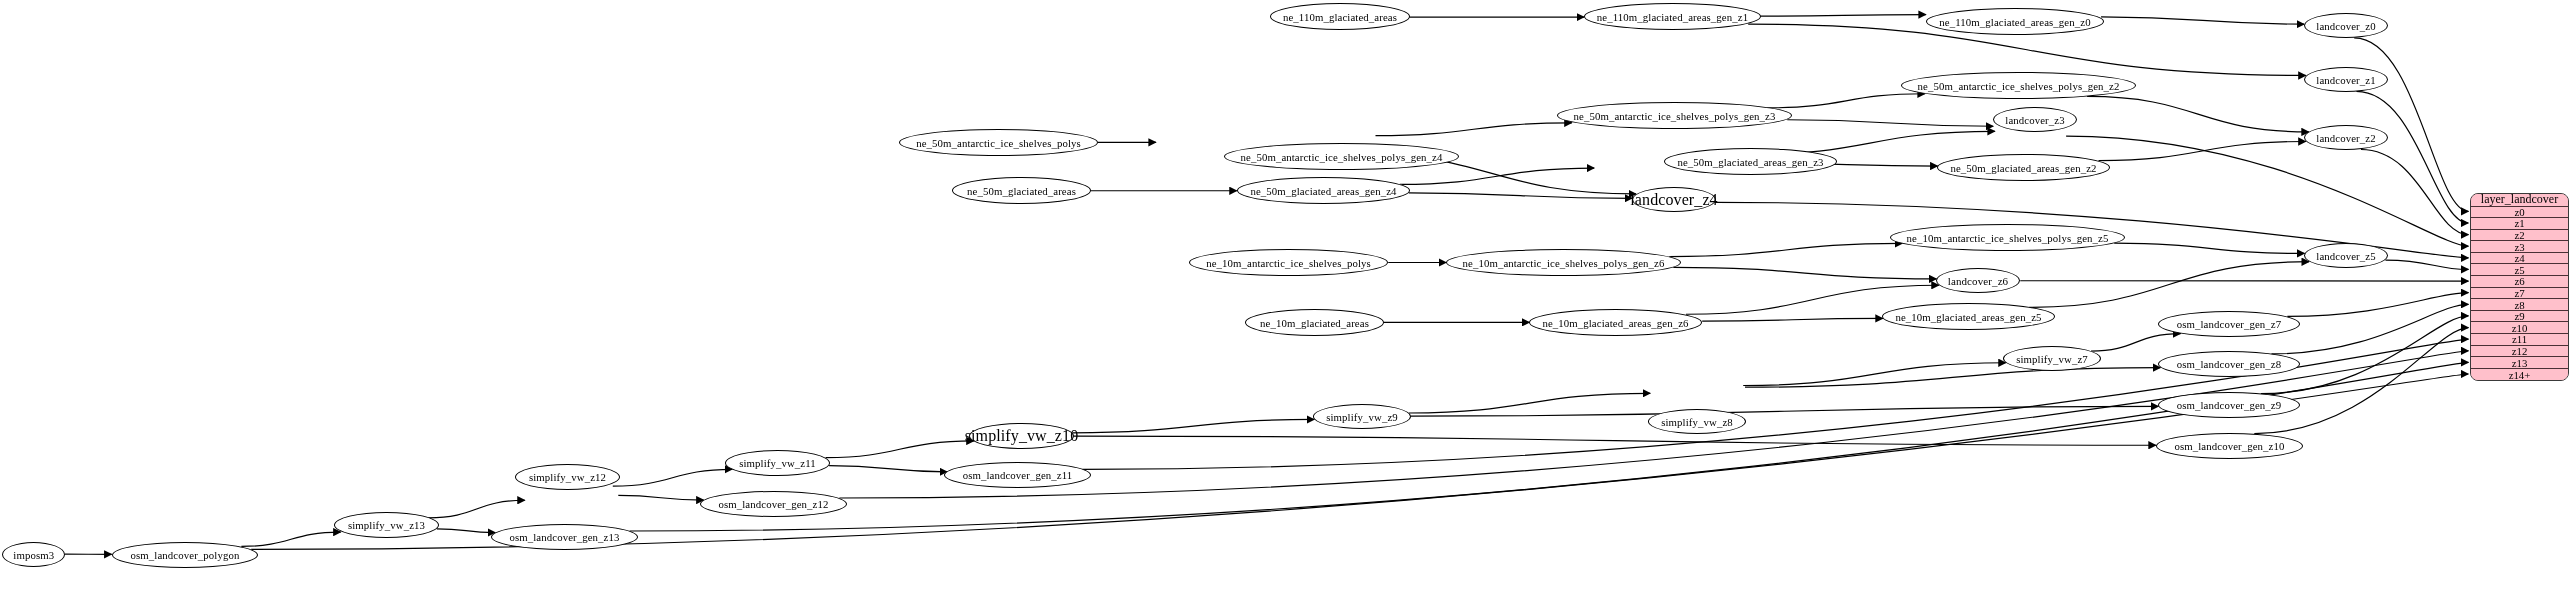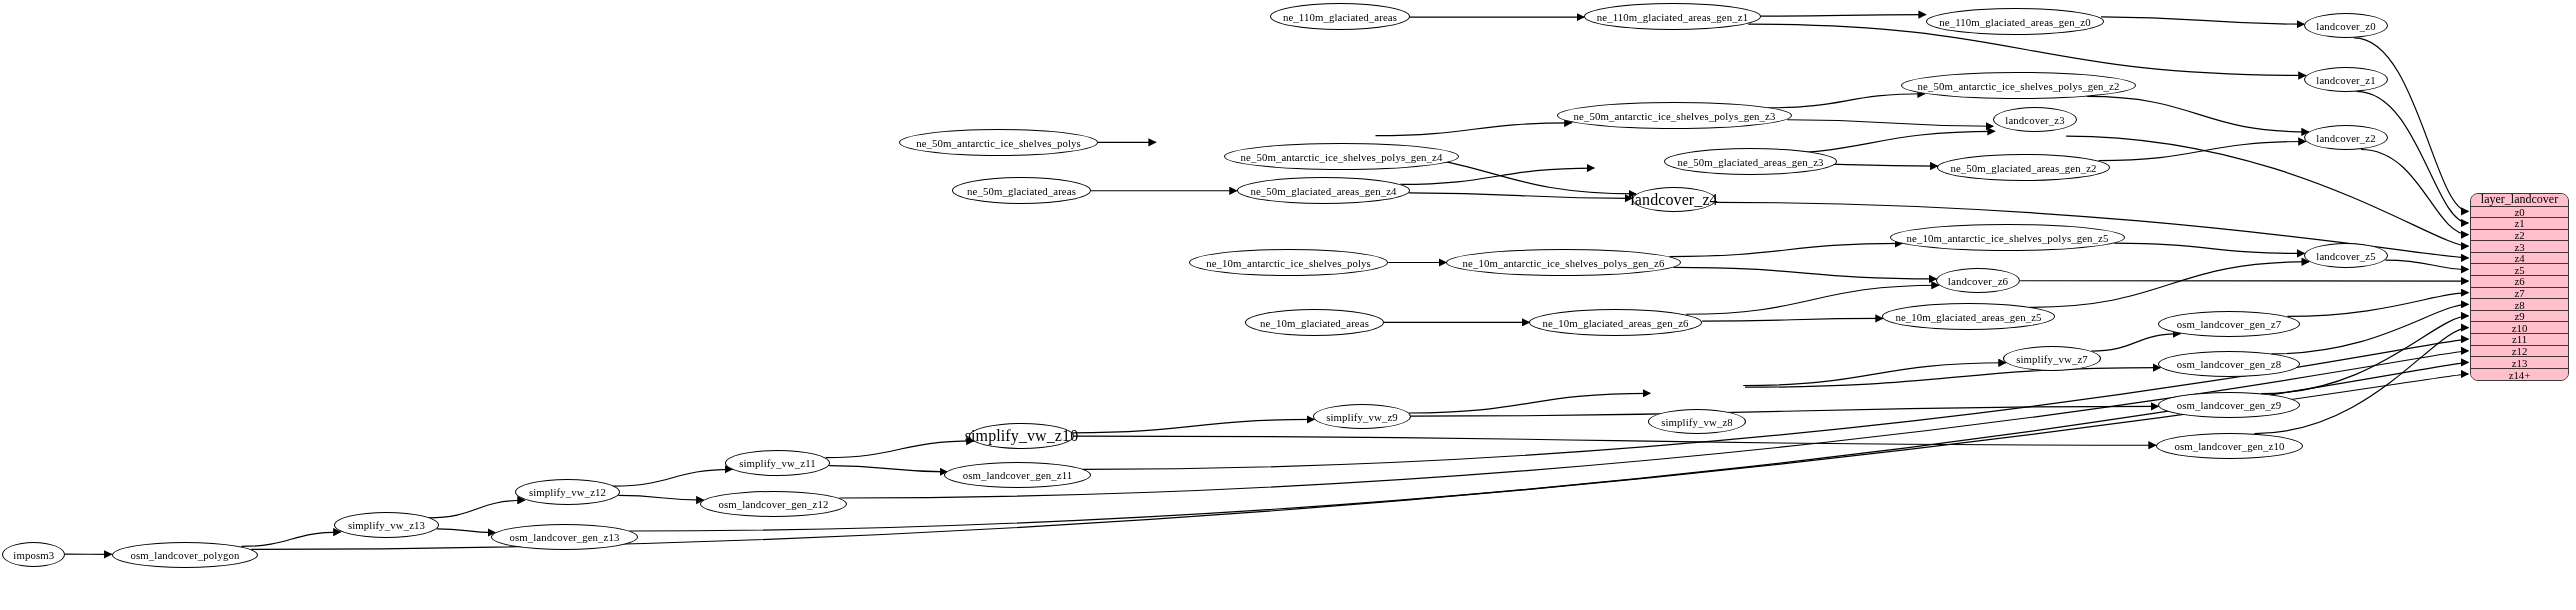--- a/index.html
+++ b/index.html
@@ -141,21 +141,21 @@
       <div class="node-ellipse" style="left: 2158px; top: 311px; width: 142px; height: 26px;">osm_landcover_gen_z7</div>
       <div class="node-ellipse" style="left: 2003px; top: 346px; width: 98px; height: 25px; font-size: 10.8px;">simplify_vw_z7</div>
       <div class="node-ellipse" style="left: 2158px; top: 351px; width: 142px; height: 26px;">osm_landcover_gen_z8</div>
       <div class="node-ellipse" style="left: 1648px; top: 377px; width: 98px; height: 25px; font-size: 10.8px; margin-top: 32px;">simplify_vw_z8</div>
       <div class="node-ellipse" style="left: 2158px; top: 392px; width: 142px; height: 26px;">osm_landcover_gen_z9</div>
       <div class="node-ellipse" style="left: 1313px; top: 404px; width: 98px; height: 25px; font-size: 10.8px;">simplify_vw_z9</div>
       <div class="node-ellipse" style="left: 969px; top: 423px; width: 105px; height: 26px; font-size: 16px;">simplify_vw_z10</div>
       <div class="node-ellipse" style="left: 2156px; top: 433px; width: 147px; height: 26px;">osm_landcover_gen_z10</div>
       <div class="node-ellipse" style="left: 725px; top: 450px; width: 105px; height: 26px; font-size: 10.8px;">simplify_vw_z11</div>
       <div class="node-ellipse" style="left: 944px; top: 462px; width: 147px; height: 26px;">osm_landcover_gen_z11</div>
-      <div class="node-ellipse" style="left: 515px; top: 479px; width: 105px; height: 26px; font-size: 10.8px; text-align: center;">simplify_vw_z12</div>
+      <div class="node-ellipse" style="left: 515px; top: 464px; width: 105px; height: 26px; font-size: 10.8px; text-align: center;">simplify_vw_z12</div>
       <div class="node-ellipse" style="left: 700px; top: 491px; width: 147px; height: 26px;">osm_landcover_gen_z12</div>
       <div class="node-ellipse" style="left: 334px; top: 512px; width: 105px; height: 26px; font-size: 10.8px;">simplify_vw_z13</div>
       <div class="node-ellipse" style="left: 491px; top: 524px; width: 147px; height: 26px;">osm_landcover_gen_z13</div>
       <div class="node-ellipse" style="left: 2.3px; top: 542px; width: 63px; height: 25px; font-size: 10.8px;">imposm3</div>
       <div class="node-ellipse" style="left: 112px; top: 542px; width: 146px; height: 26px;">osm_landcover_polygon</div>
     </div>
 
   <div class="table-node" id="layer-table" style="left:2470px; top:193px; width:99px;">
     <div class="trow thead">layer_landcover</div>
     <div id="table-rows">

